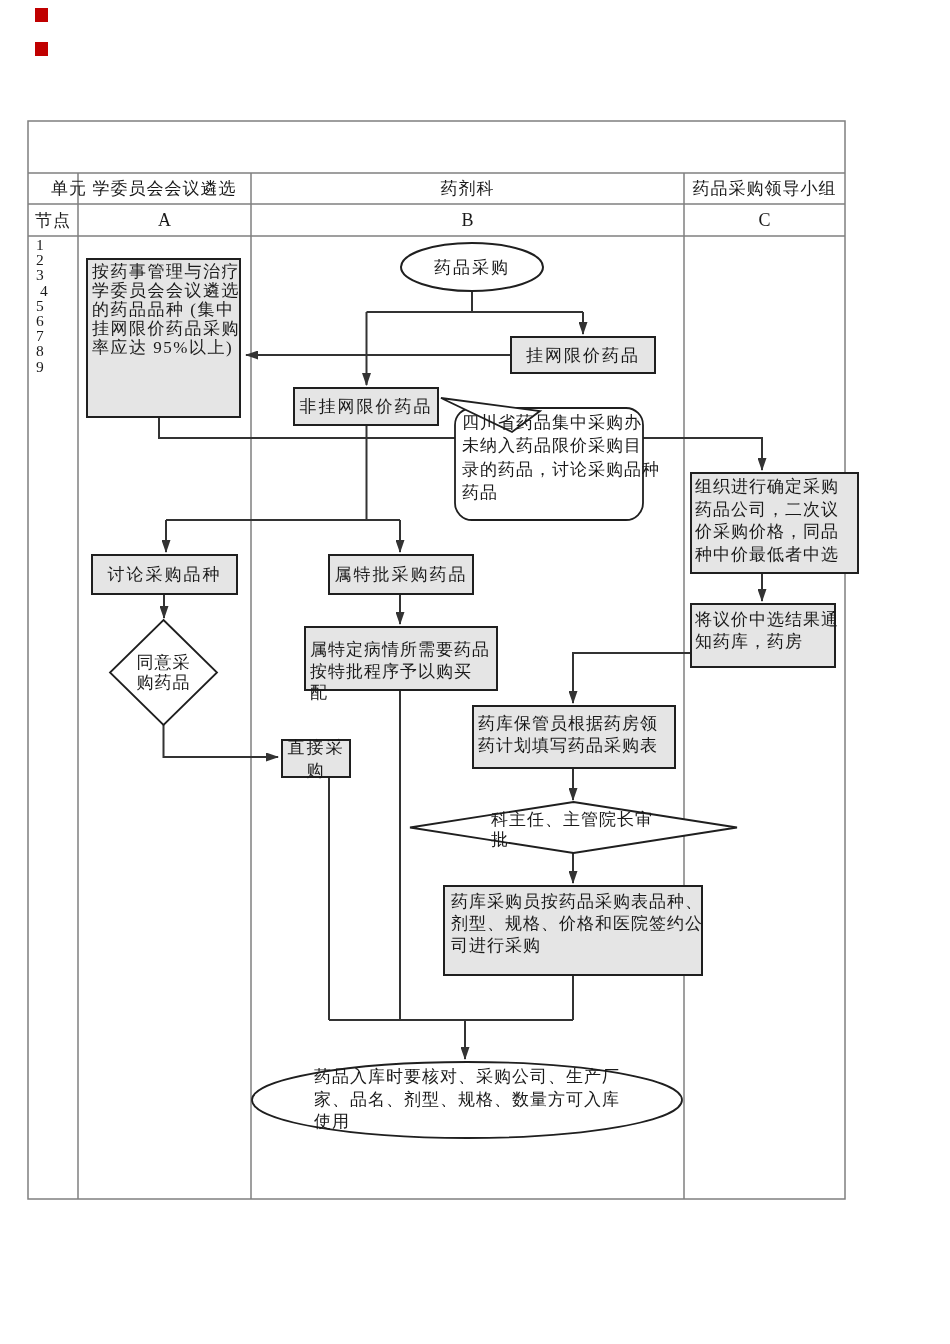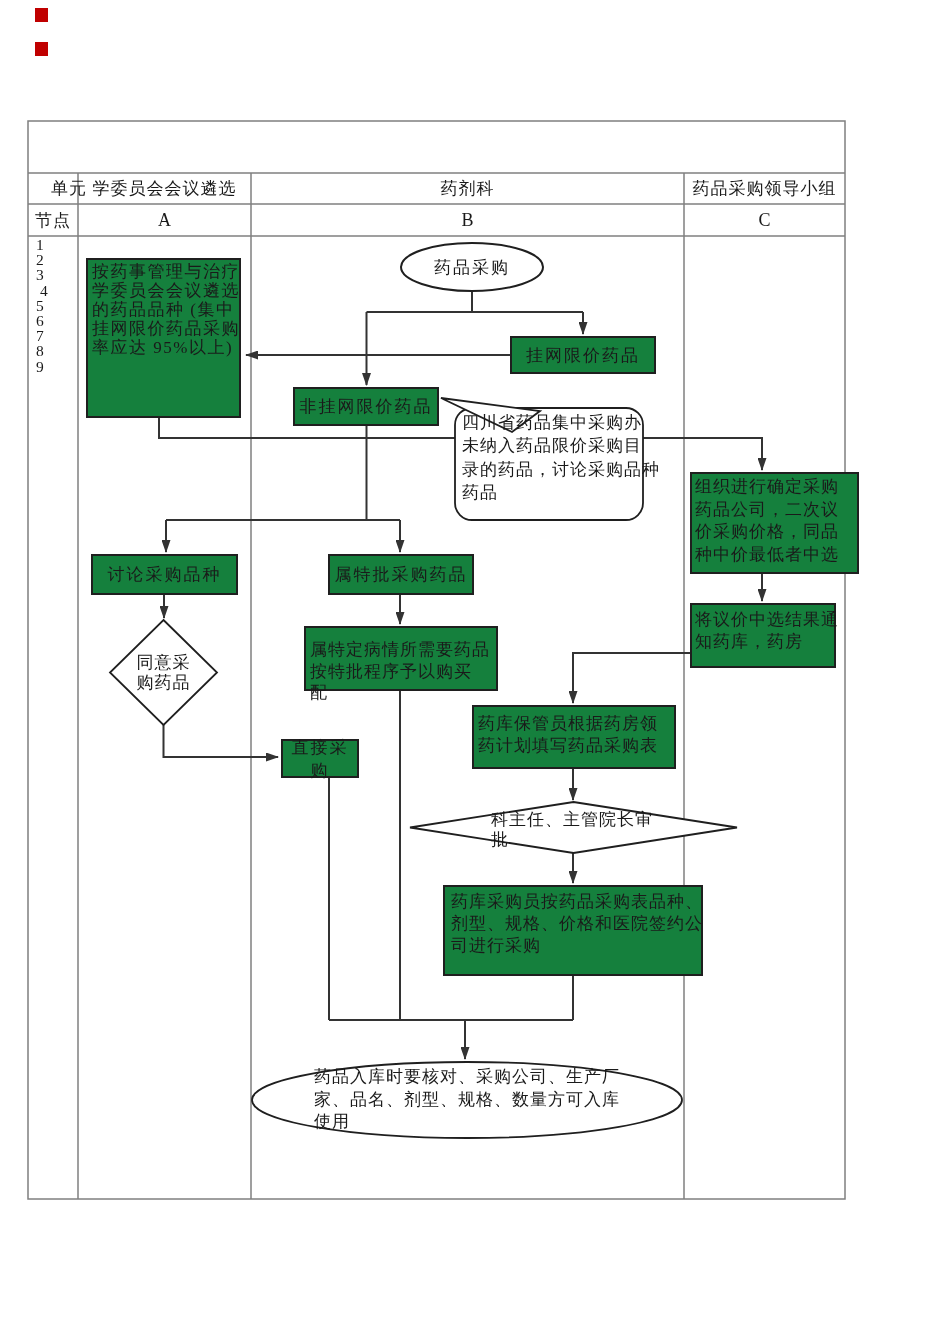--- a/index.html
+++ b/index.html
@@ -1,21 +1,21 @@
 <!DOCTYPE html>
 <html><head>
 <meta charset="utf-8">
 <style>
   html,body{margin:0;padding:0;background:#fff;}
   .page{position:relative;width:950px;height:1344px;background:#fff;overflow:hidden;
         font-family:"Liberation Serif","DejaVu Serif",serif;color:#1a1a1a;}
   .abs{position:absolute;}
   .flex{display:flex;align-items:center;justify-content:center;text-align:center;}
   .pre{white-space:pre;}
-  .fbox{position:absolute;border:2px solid #1f1f1f;background:#15803d;box-sizing:border-box;font-family:Liberation Serif, serif;}
+  .fbox{position:absolute;border:2px solid #1f1f1f;background:#e5e5e5;box-sizing:border-box;font-family:Liberation Serif, serif;}
   .txt{font-size:17px;letter-spacing:1px;line-height:21px;}
   .single{font-size:17px;letter-spacing:2px;}
   .mark{position:absolute;width:13px;height:14px;}
   svg{position:absolute;left:0;top:0;}
 </style>
 </head>
 <body>
 
 <div class="page">
 
@@ -141,21 +141,21 @@
 
   <div class="abs flex pre txt" style="left:110px;top:620px;width:107px;height:105px;line-height:20px;">同意采
 购药品</div>
 
   <div class="fbox" style="left:304px;top:626px;width:194px;height:65px;">
     <div class="pre txt" style="padding:11px 4px;line-height:21.5px;">属特定病情所需要药品
 按特批程序予以购买
 配</div>
   </div>
 
-  <div class="fbox flex single" style="left:281px;top:739px;width:78px;height:39px;">直接采购</div>
+  <div class="fbox flex single" style="left:281px;top:739px;width:70px;height:39px;">直接采购</div>
 
   <div class="fbox" style="left:472px;top:705px;width:204px;height:64px;">
     <div class="pre txt" style="padding:6px 4px;line-height:22px;">药库保管员根据药房领
 药计划填写药品采购表</div>
   </div>
 
   <div class="abs pre txt" style="left:491px;top:810px;line-height:20px;">科主任、主管院长审
 批</div>
 
   <div class="fbox" style="left:443px;top:885px;width:260px;height:91px;">

